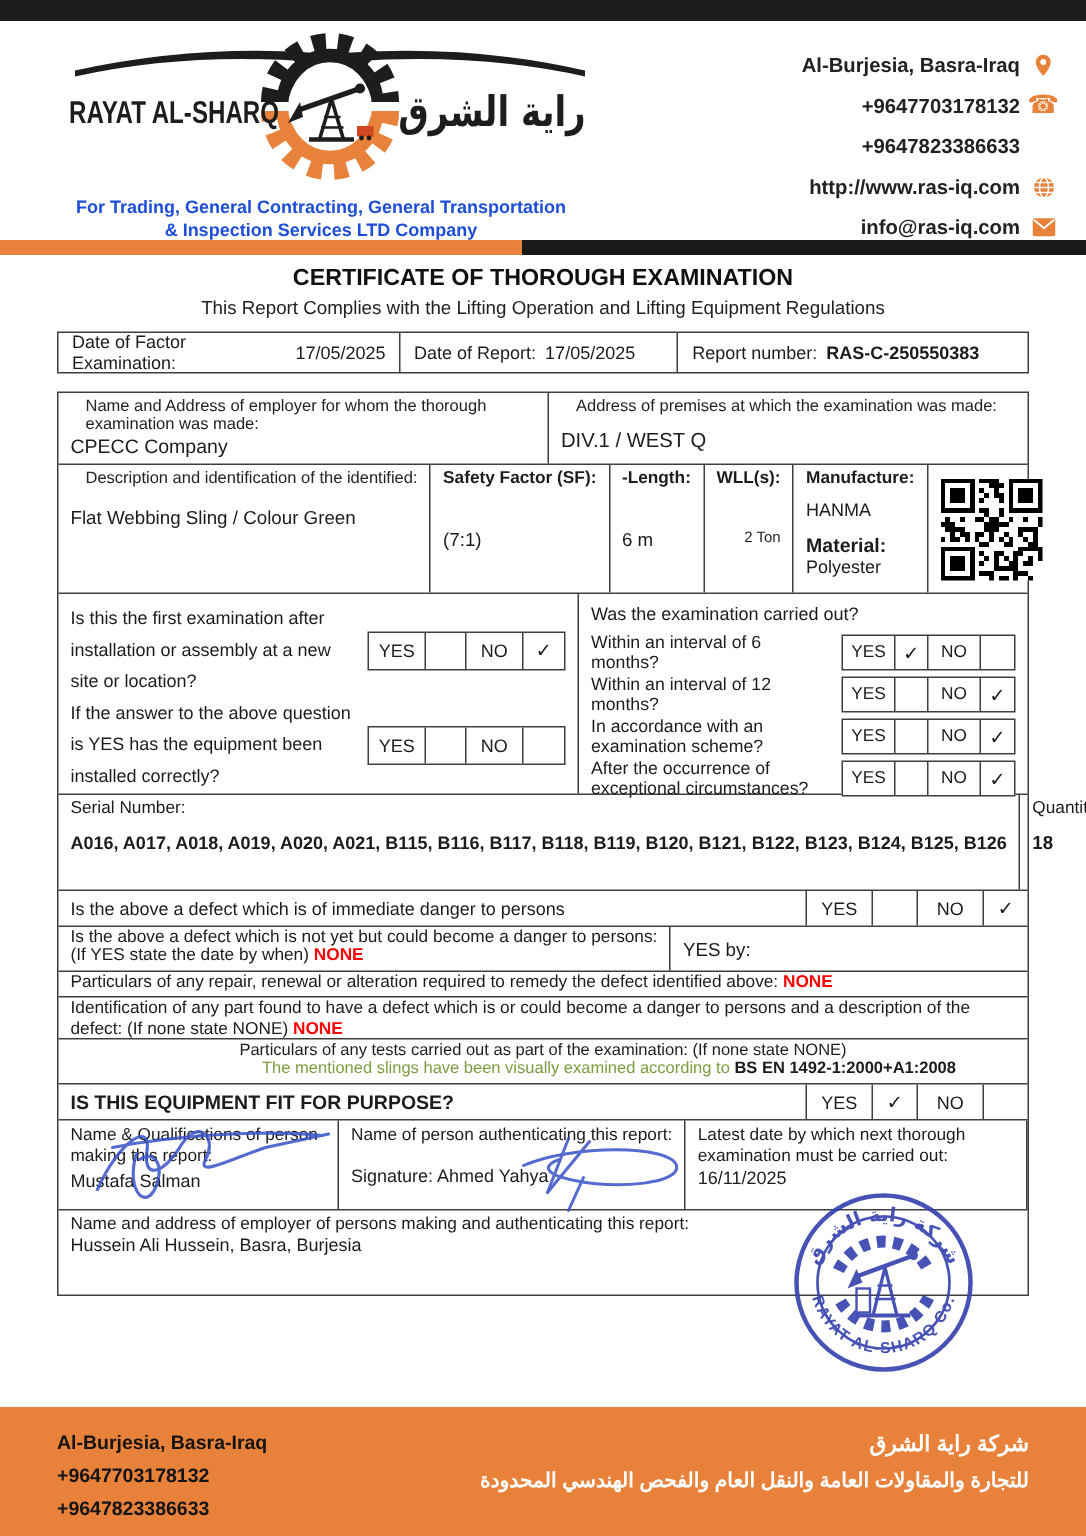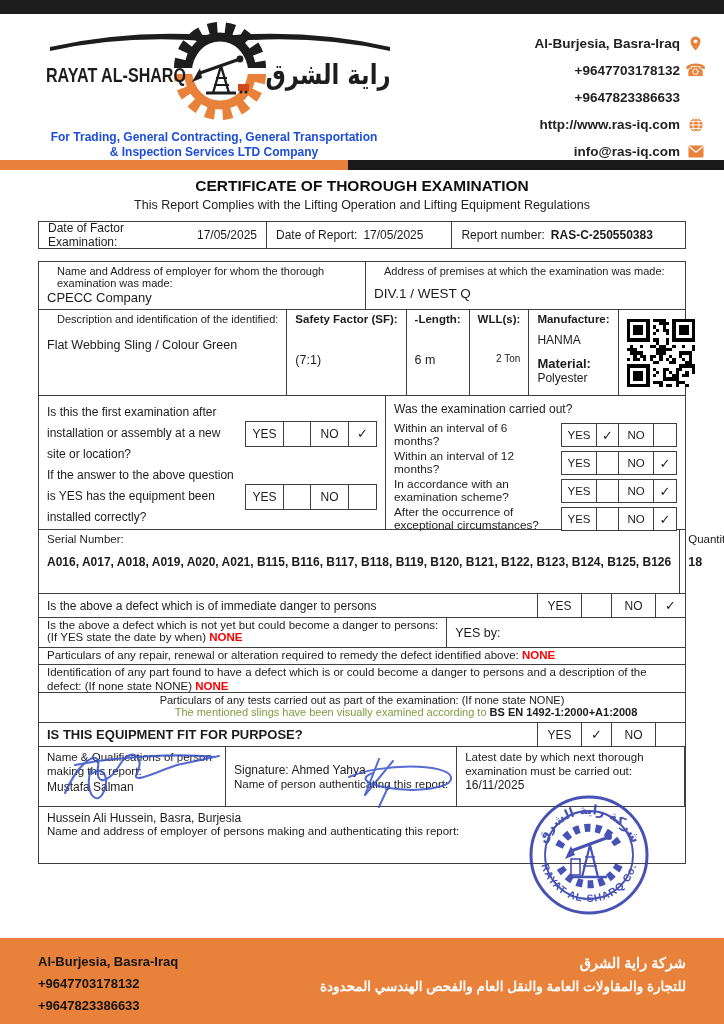--- a/index.html
+++ b/index.html
@@ -459,22 +459,22 @@
           <div class="c"></div>
         </div>
       </div>
 
       <div class="trow" style="height:60px;position:relative;">
         <div class="cell" style="flex-basis:33.4%;flex:none;">
           <div style="font-size:11.5px;line-height:14px;max-width:170px;">Name &amp; Qualifications of person making this report:</div>
           <div style="font-size:12px;margin-top:2px;">Mustafa Salman</div>
         </div>
         <div class="cell" style="flex-basis:33.2%;flex:none;">
+          <div style="font-size:11.5px;line-height:14px;">Name of person authenticating this report:</div>
           <div style="font-size:12px;margin-top:13px;">Signature: Ahmed Yahya</div>
-          <div style="font-size:11.5px;line-height:14px;">Name of person authenticating this report:</div>
         </div>
         <div class="cell" style="flex:1;">
           <div style="font-size:11.5px;line-height:14px;">Latest date by which next thorough examination must be carried out:</div>
           <div style="font-size:12px;">16/11/2025</div>
         </div>
         <svg class="sigsvg" style="left:6px;top:-6px;" width="212" height="70" viewBox="0 0 212 70">
           <g stroke="#3752C8" stroke-width="2.1" fill="none" opacity="0.85" stroke-linecap="round">
             <path d="M20 52 C34 20 56 6 53 26 C50 46 64 42 76 22 C88 4 100 18 92 32 C86 44 108 32 132 24 L174 15"></path>
             <path d="M46 28 C38 54 54 68 60 47 C64 33 56 26 48 32"></path>
             <path d="M30 24 C70 16 130 12 170 16"></path>
@@ -485,22 +485,22 @@
             <path d="M118 8 L104 44"></path>
             <path d="M104 44 L132 10"></path>
             <path d="M88 26 C120 12 186 12 190 26 C193 38 152 42 122 36 C102 32 100 26 112 22"></path>
             <path d="M128 34 L118 56"></path>
           </g>
         </svg>
       </div>
 
       <div class="trow" style="height:56px;">
         <div style="padding:3px 8px;">
+          <div style="font-size:11.5px;">Name and address of employer of persons making and authenticating this report:</div>
           <div style="font-size:12px;margin-top:1px;">Hussein Ali Hussein, Basra, Burjesia</div>
-          <div style="font-size:11.5px;">Name and address of employer of persons making and authenticating this report:</div>
         </div>
       </div>
 
     </div>
   </div>
 
   <div class="stamp">
     <svg width="124" height="124" viewBox="0 0 124 124">
       <defs>
         <path id="arcTop" d="M 15 68 A 47 47 0 0 1 109 68"></path>

